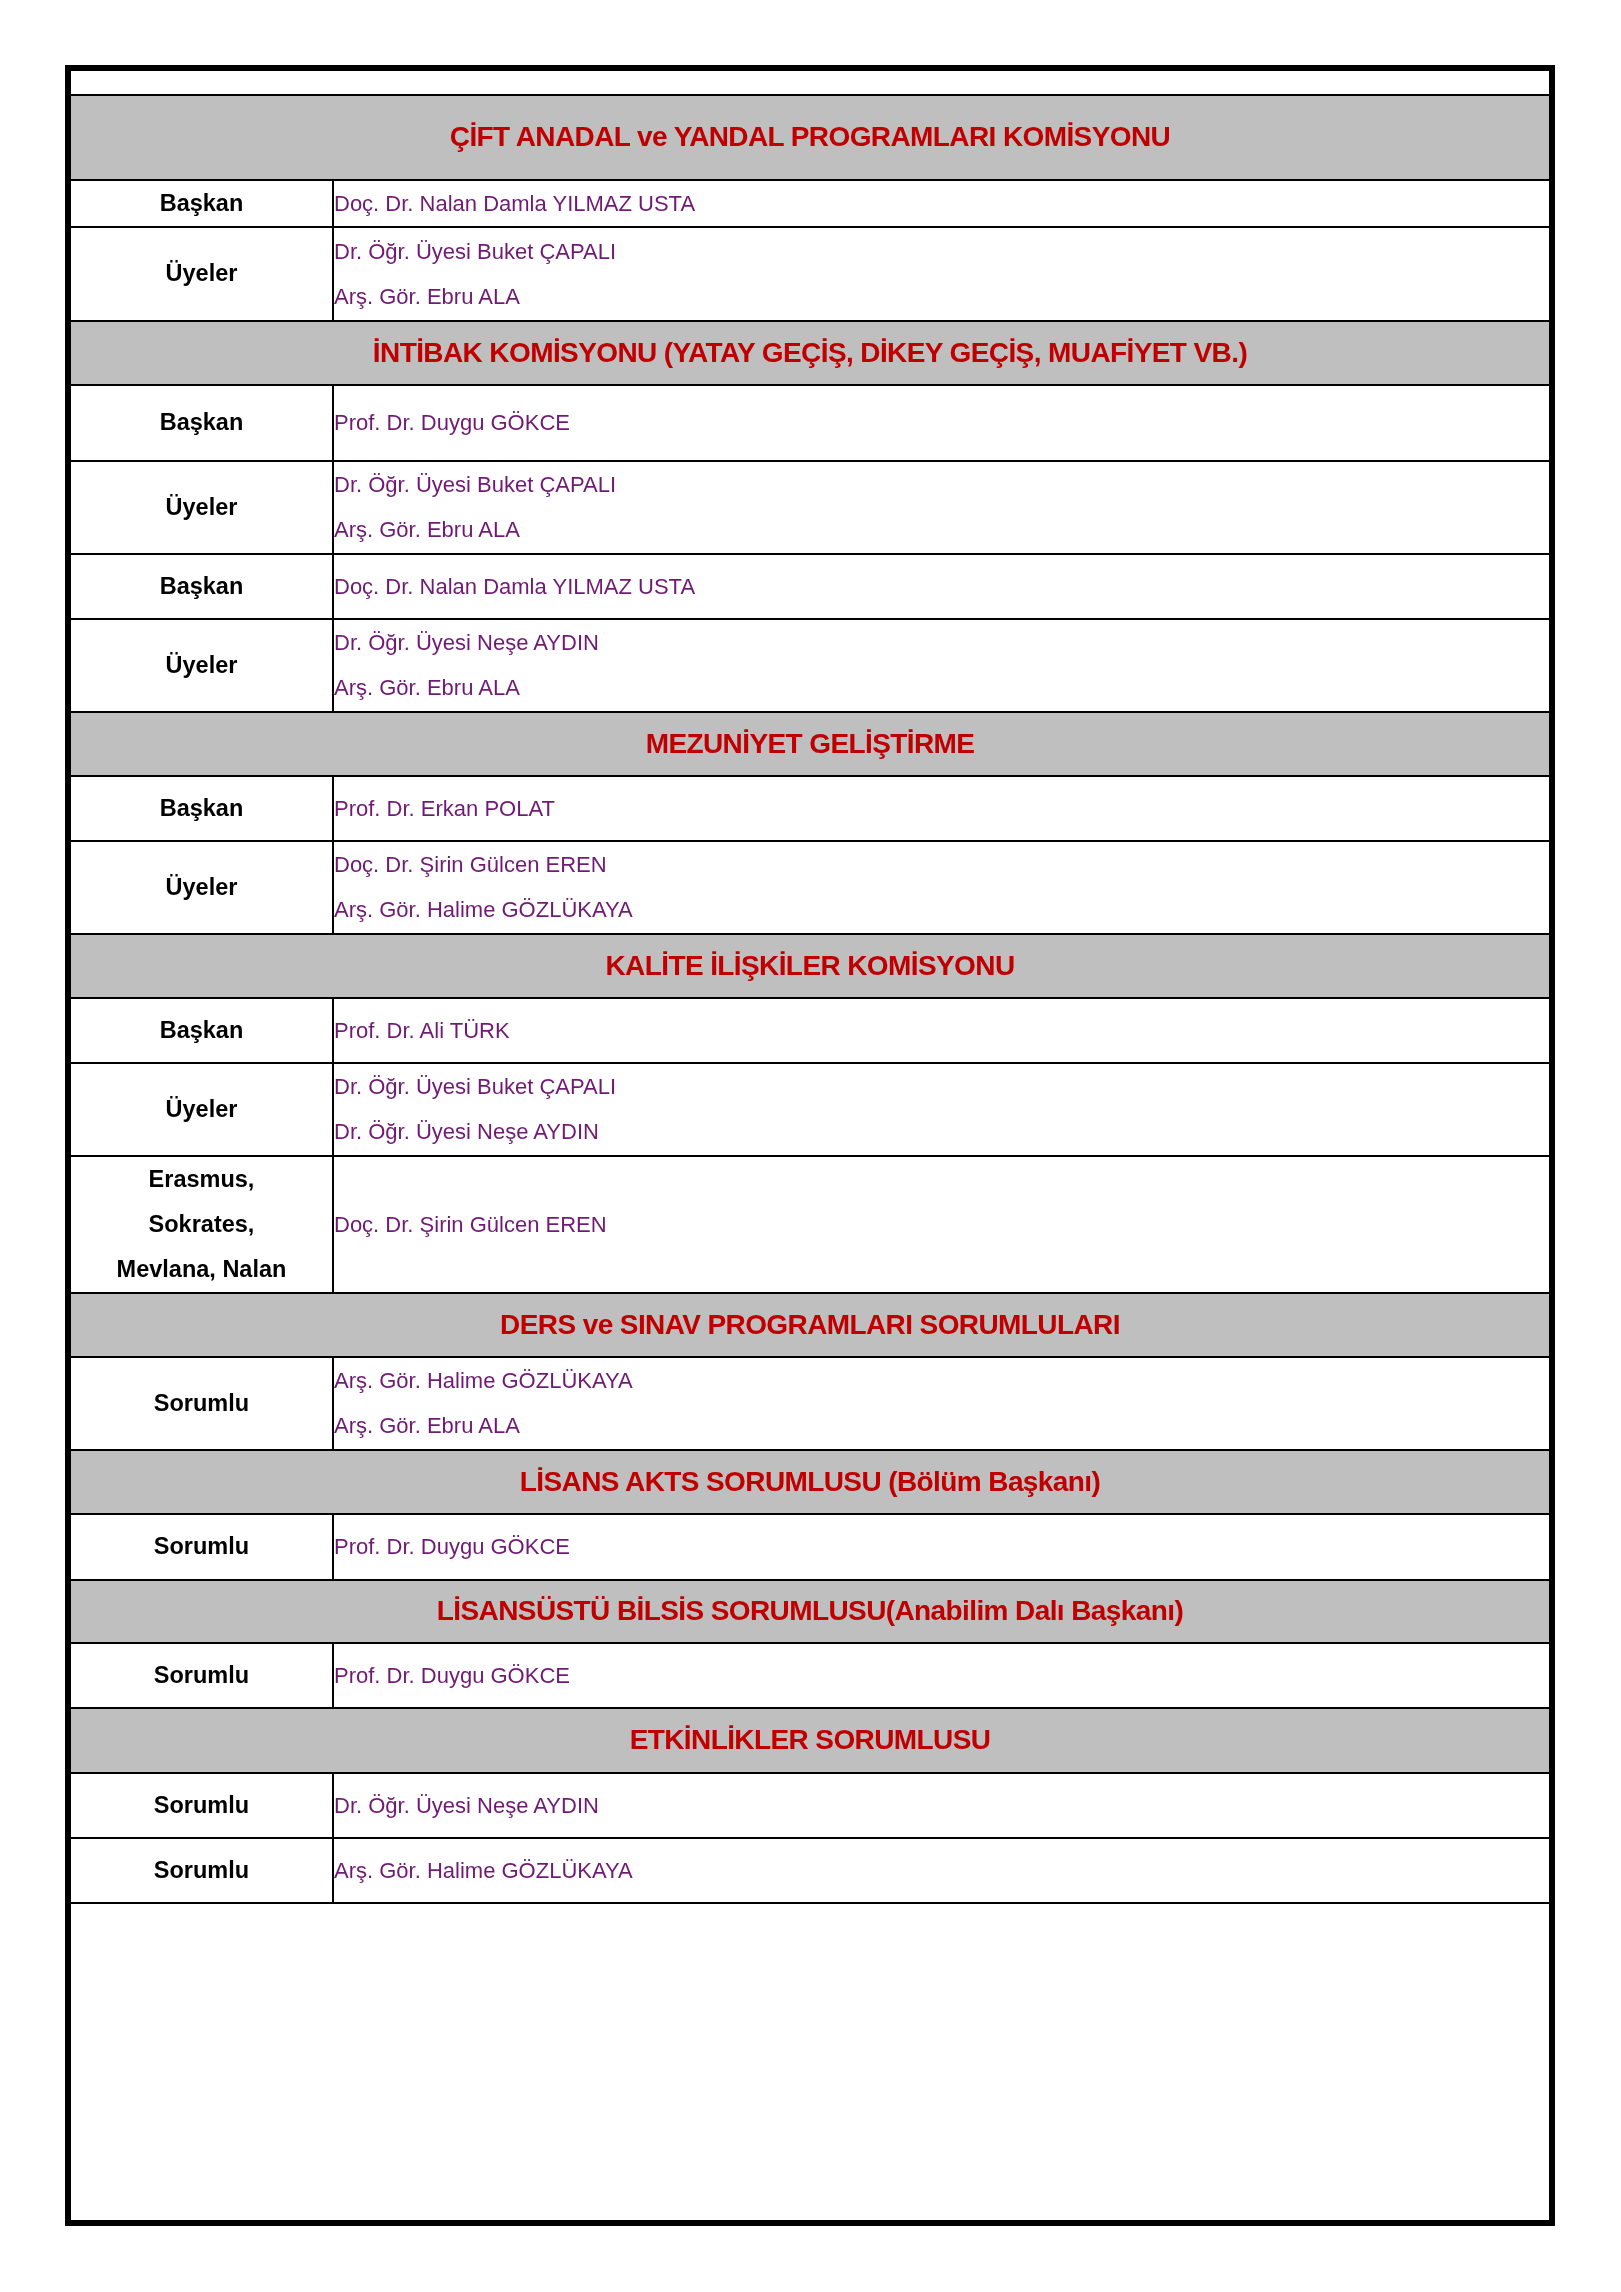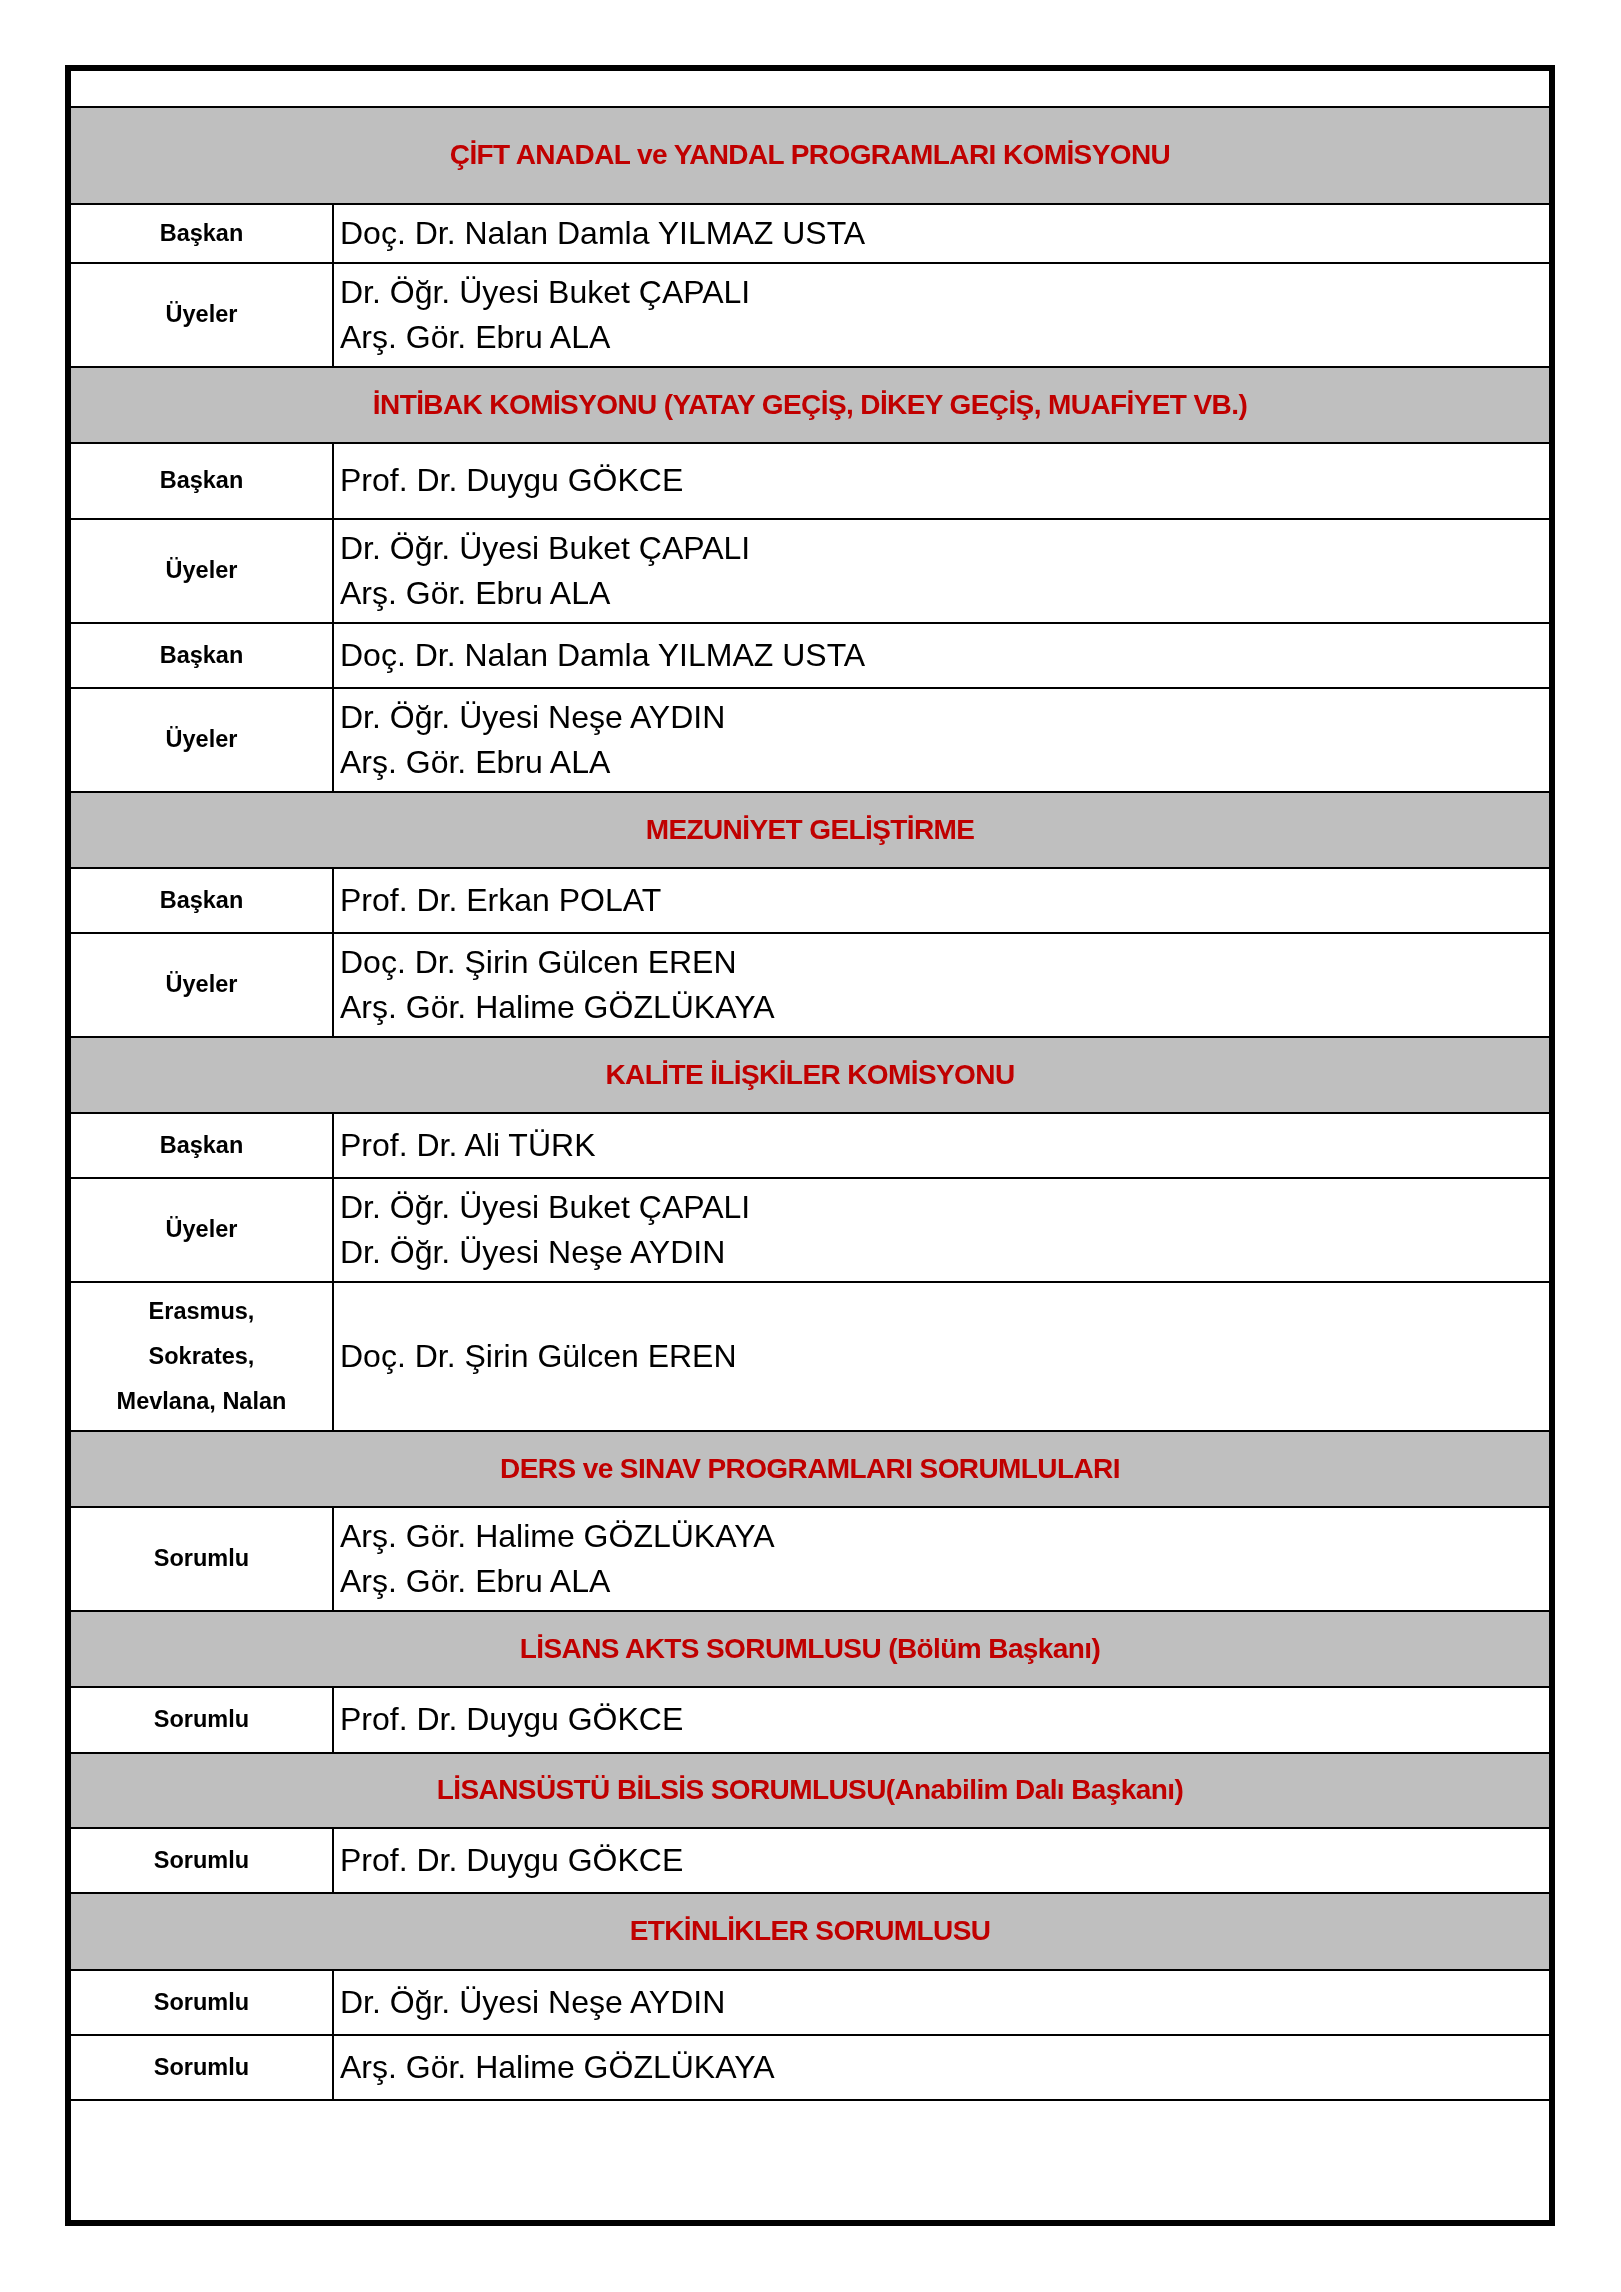--- a/index.html
+++ b/index.html
@@ -26,21 +26,21 @@
   table.duty-table {
     position: absolute;
     left: 0;
     top: 0;
     width: 1478px;
     border-collapse: collapse;
     table-layout: fixed;
   }
   table.duty-table td {
     border: 2.9px solid #000000;
-    padding: 6px;
+    padding: 0;
     vertical-align: middle;
   }
   table.duty-table tr:first-child td { border-top: none; }
   table.duty-table td:first-child { border-left: none; }
   table.duty-table td:last-child { border-right: none; }
   td.blank-top { height: 22.5px; }
   td.section-header {
     background: #BFBFBF;
     color: #C00000;
     font-weight: bold;
@@ -51,22 +51,22 @@
   }
   td.role-cell {
     width: 259px;
     text-align: center;
     font-weight: bold;
     font-size: 23.5px;
     color: #000000;
     line-height: 45px;
   }
   td.names-cell {
-    font-size: 32px;
-    color: #000000;
+    font-size: 22px;
+    color: #701a75;
     padding-left: 13.7px;
     line-height: 45px;
     margin-top: 24px;
   }
   .name-line { display: block; white-space: nowrap; }
   .role-line { display: block; white-space: nowrap; }
 </style>
 </head>
 <body>
 

